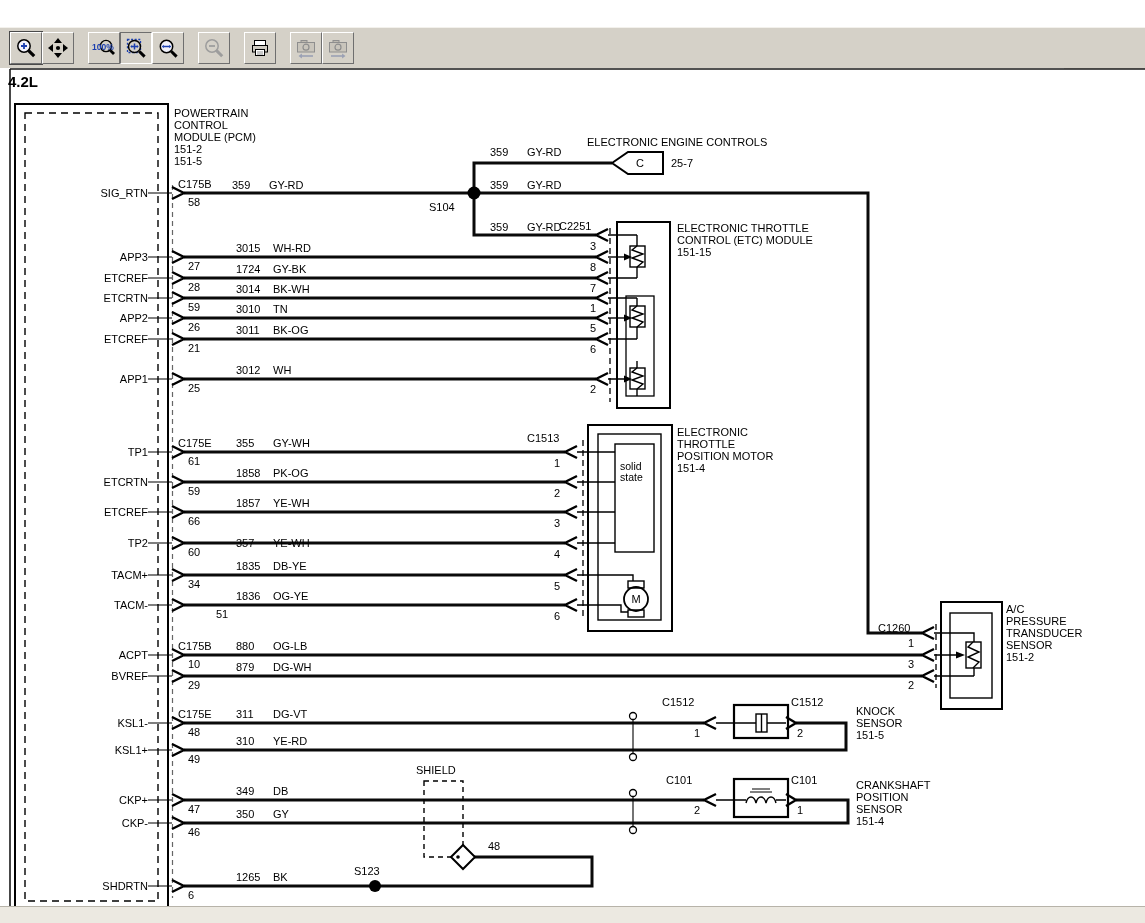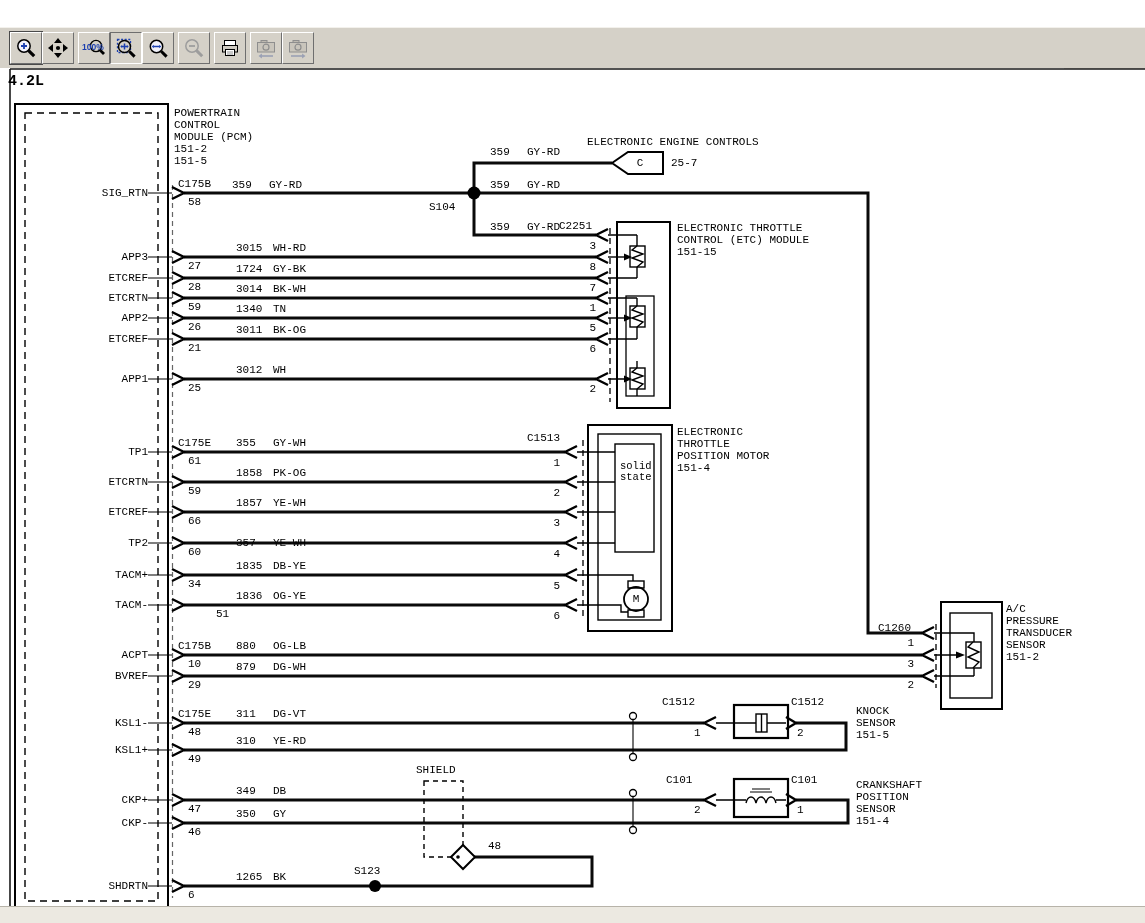--- a/index.html
+++ b/index.html
@@ -11,24 +11,24 @@
   .titlebar .wt{position:absolute;left:7px;top:4px;font-size:13px;color:#0d2256;
                 text-decoration:underline;}
   
   .chrome{position:absolute;left:0;top:27px;width:1145px;height:41px;background:#d5d1c8;
           border-top:1px solid #f3f1ec;}
   .toolbar{position:absolute;left:10px;top:3px;height:33px;display:flex;align-items:center;}
   .tb{width:32px;height:32px;background:#d5d1c8;border:1px solid;padding:0;margin:0;
       border-color:#ffffff #6f6f6f #6f6f6f #ffffff;display:flex;align-items:center;justify-content:center;}
   .tb.active{outline:1px solid #4a4a4a;}
   .tb.pressed{border-color:#6f6f6f #ffffff #ffffff #6f6f6f;}
-  .tb.gap{margin-left:4px;}
+  .tb.gap{margin-left:14px;}
   .tb svg{display:block;}
   
-  .canvas{position:absolute;left:0;top:68px;width:1064px;height:838px;background:#fff;font-family:Liberation Mono, monospace;}
+  .canvas{position:absolute;left:0;top:68px;width:1064px;height:838px;background:#fff;}
   .canvas svg{position:absolute;left:0;top:0;}
   .bottombar{position:absolute;left:0;top:906px;width:1145px;height:17px;background:#ece9e1;
              border-top:1px solid #b7b3a9;box-sizing:border-box;}
   
   .t{position:absolute;font-size:11px;line-height:12px;color:#000;white-space:pre;}
   .pre{white-space:pre-line;}
   .lbl{width:102px;text-align:right;}
   .rp{width:14px;text-align:right;}
   .wl .cir{display:inline-block;width:37px;}
   .engine{font-size:15px;font-weight:bold;}
@@ -332,21 +332,21 @@
 
     <div class="t wl" style="left:232px;top:111px;"><span class="cir">359</span><span>GY-RD</span></div>
     <div class="t wl" style="left:490px;top:78px;"><span class="cir">359</span><span>GY-RD</span></div>
     <div class="t wl" style="left:490px;top:111px;"><span class="cir">359</span><span>GY-RD</span></div>
     <div class="t wl" style="left:490px;top:153px;"><span class="cir">359</span><span>GY-RD</span></div>
     <div class="t" style="left:559px;top:152px;">C2251</div>
 
     <div class="t wl" style="left:236px;top:174px;"><span class="cir">3015</span><span>WH-RD</span></div>
     <div class="t wl" style="left:236px;top:195px;"><span class="cir">1724</span><span>GY-BK</span></div>
     <div class="t wl" style="left:236px;top:215px;"><span class="cir">3014</span><span>BK-WH</span></div>
-    <div class="t wl" style="left:236px;top:235px;"><span class="cir">1340</span><span>TN</span></div>
+    <div class="t wl" style="left:236px;top:235px;"><span class="cir">3010</span><span>TN</span></div>
     <div class="t wl" style="left:236px;top:256px;"><span class="cir">3011</span><span>BK-OG</span></div>
     <div class="t wl" style="left:236px;top:296px;"><span class="cir">3012</span><span>WH</span></div>
 
     <div class="t wl" style="left:236px;top:369px;"><span class="cir">355</span><span>GY-WH</span></div>
     <div class="t wl" style="left:236px;top:399px;"><span class="cir">1858</span><span>PK-OG</span></div>
     <div class="t wl" style="left:236px;top:429px;"><span class="cir">1857</span><span>YE-WH</span></div>
     <div class="t wl" style="left:236px;top:460px;margin-top:9px;"><span class="cir">357</span><span>YE-WH</span></div>
     <div class="t wl" style="left:236px;top:492px;"><span class="cir">1835</span><span>DB-YE</span></div>
     <div class="t wl" style="left:236px;top:522px;"><span class="cir">1836</span><span>OG-YE</span></div>
 

